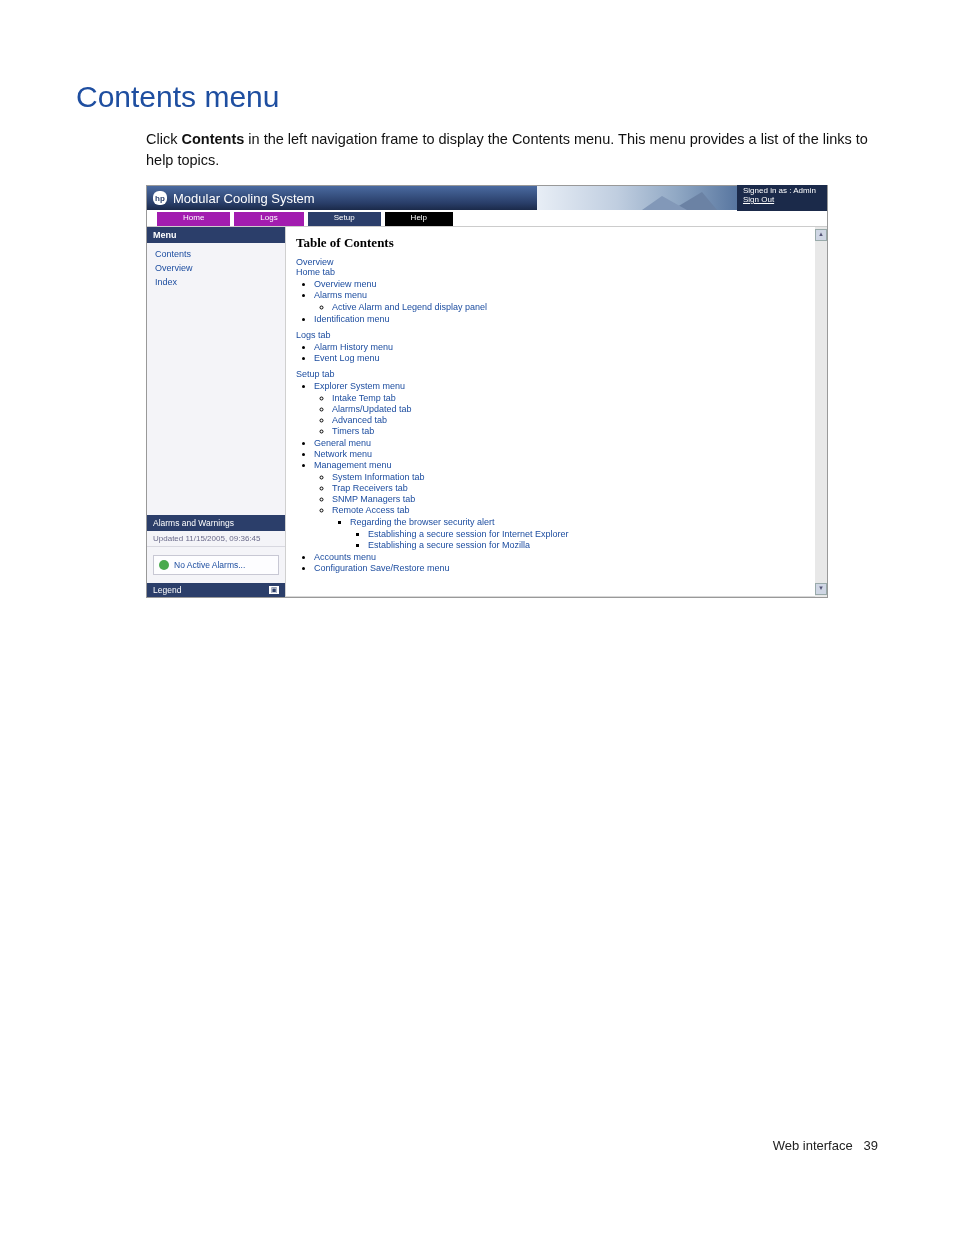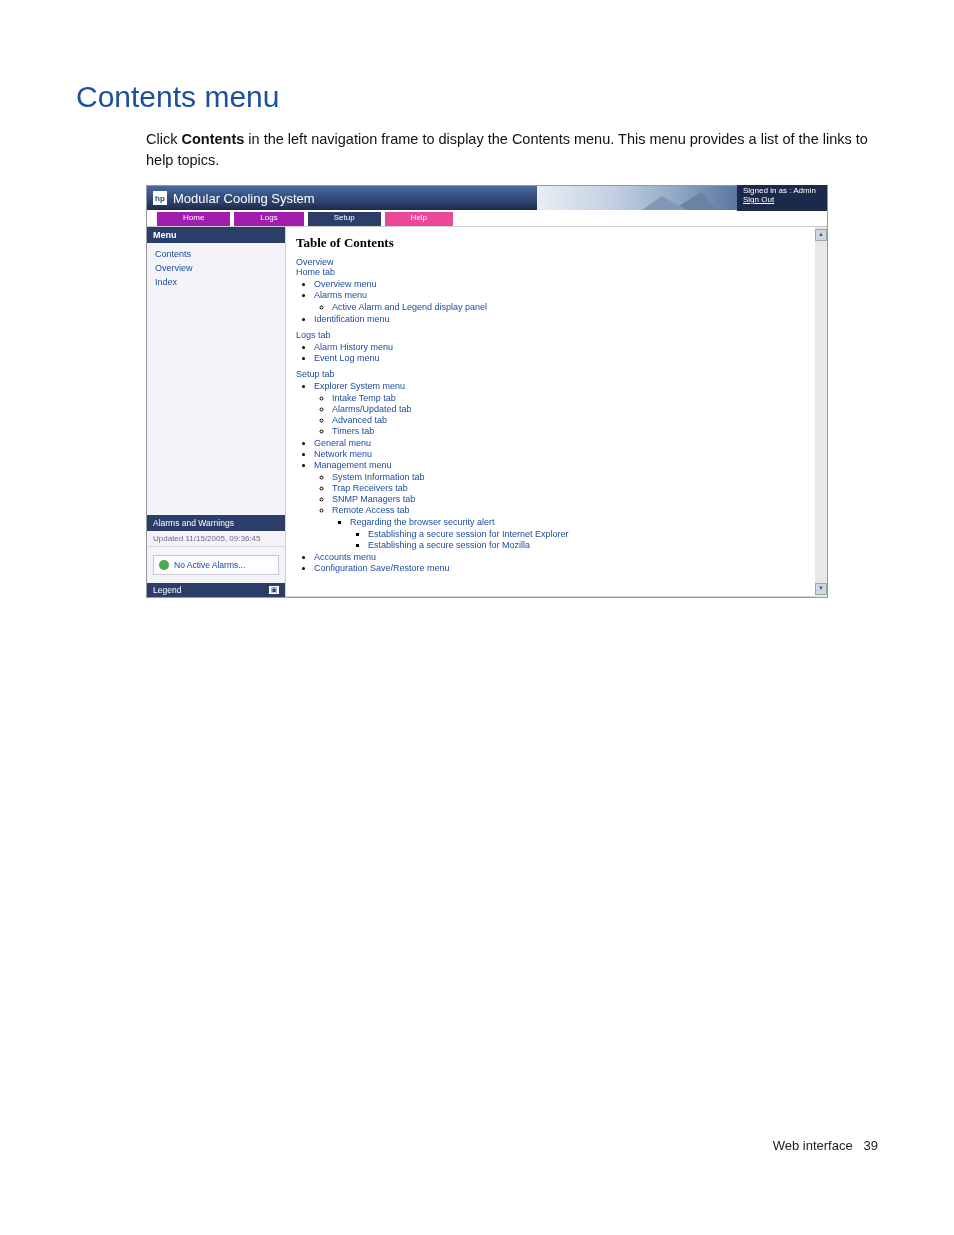--- a/index.html
+++ b/index.html
@@ -44,21 +44,21 @@
     align-items: center;
     height: 24px;
     background: linear-gradient(#4a6aa0 0%, #2a3f6a 70%, #1b2a4a 100%);
     color: #fff;
     padding-left: 6px;
     position: relative;
   }
   .hp-logo {
     width: 14px; height: 14px;
     background:#fff;
-    border-radius:0;
+    border-radius:6px;
     display:inline-flex;
     align-items:center;
     justify-content:center;
     margin-right:6px;
   }
   .hp-logo span{color:#2a3f6a;font-size:8px;font-weight:bold;}
   .app-title { font-size: 13px; font-weight: normal; color:#fff;}
   .top-right {
     margin-left:auto;
     width:290px;
@@ -116,21 +116,21 @@
     line-height:14px;
     font-size:8px;
     color:#fff;
     padding:0 26px;
     margin-right:4px;
     text-align:center;
     cursor:pointer;
   }
   .tab.blue{ background:#a21caf;}
   .tab.navy{ background:#2b3e6a;}
-  .tab.navy.active{ background:#ec4899;}
+  .tab.navy.active{ background:#000000;}
   .tab span{ position:relative; top:-1px;}
 
   .body-area {
     display:flex;
     min-height:370px;
     position:relative;
   }
   .scrollbar-right{
     position:absolute;
     right:0;top:0;bottom:0;

